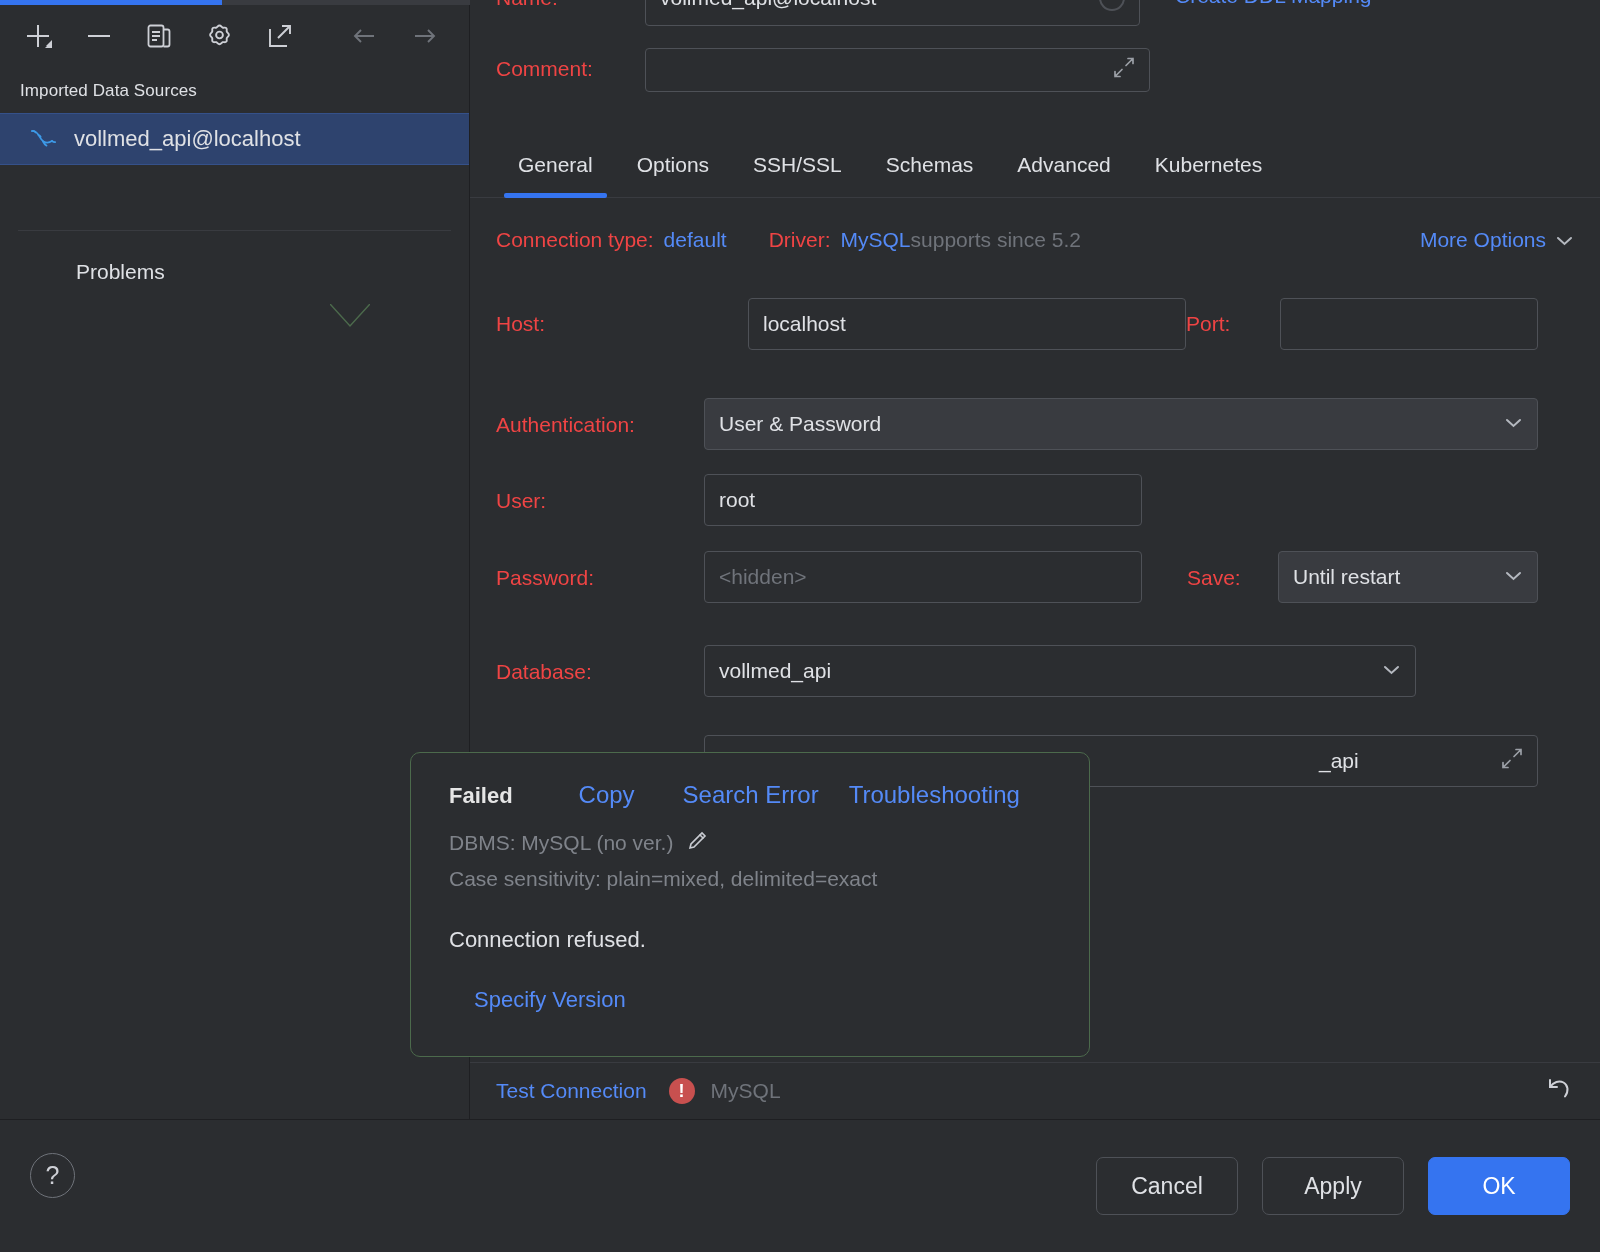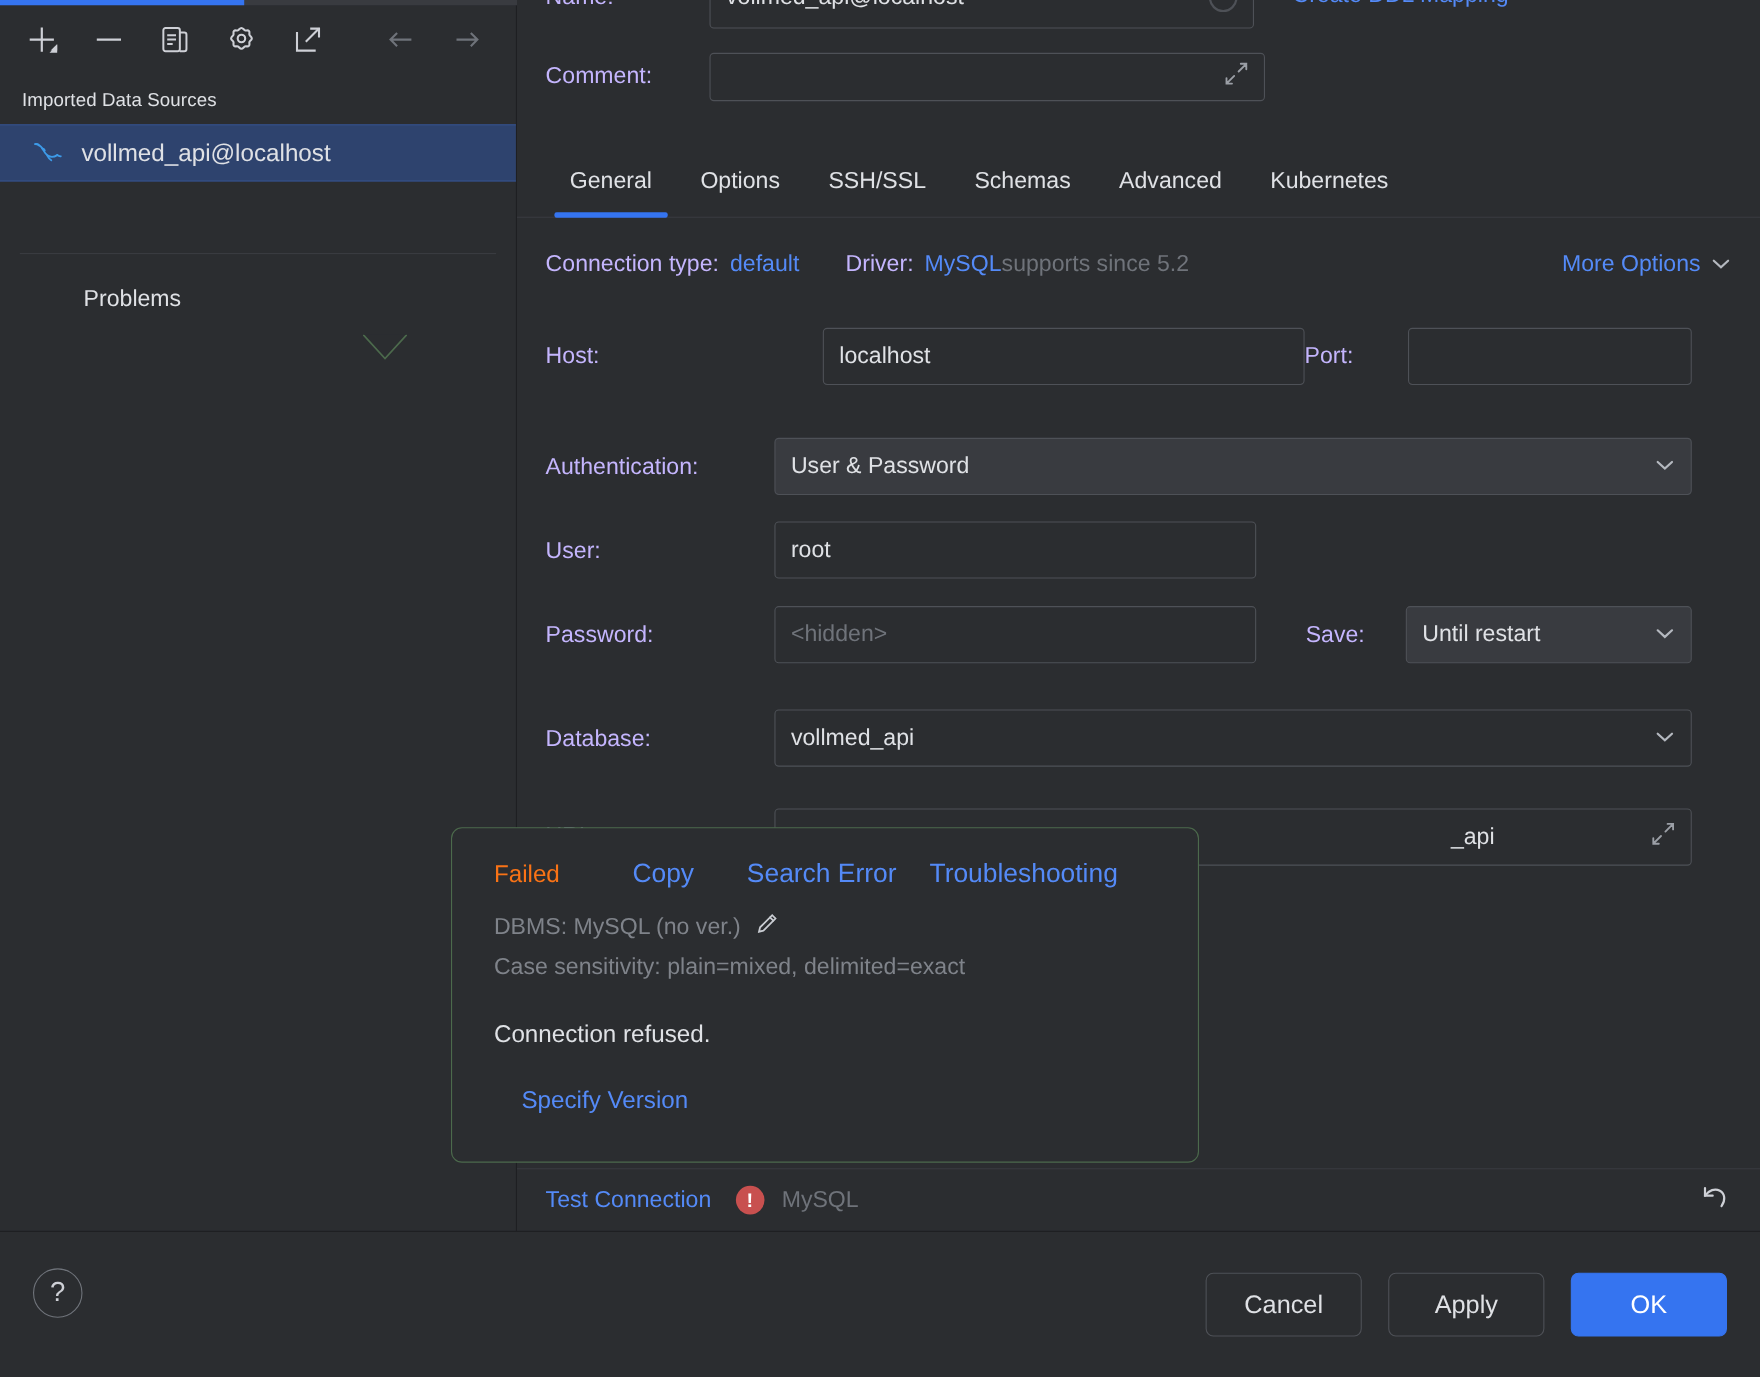--- a/index.html
+++ b/index.html
@@ -68,21 +68,21 @@
     font-size: 21px; color: #dfe1e5;
   }
 
   
   .right-pane {
     position: absolute; left: 470px; top: 0; width: 1130px; height: 1119px;
     background: #2b2d30;
   }
 
   .form-row { position: absolute; display: flex; align-items: center; }
-  .lbl { color: #c4b5fd; font-size: 21px; white-space: nowrap; }
+  .lbl { color: #ef4444; font-size: 21px; white-space: nowrap; }
 
   .field {
     background: #2b2d30;
     border: 1px solid #4e5157;
     border-radius: 4px;
     color: #dfe1e5; font-size: 21px;
     display: flex; align-items: center;
     padding: 0 14px;
     position: relative;
   }
@@ -148,21 +148,21 @@
 
   .user-lbl   { position: absolute; left: 26px; top: 489px; }
   .user-field { position: absolute; left: 234px; top: 474px; width: 438px; height: 52px; }
 
   .pass-lbl   { position: absolute; left: 26px; top: 566px; }
   .pass-field { position: absolute; left: 234px; top: 551px; width: 438px; height: 52px; }
   .save-lbl   { position: absolute; left: 717px; top: 566px; }
   .save-field { position: absolute; left: 808px; top: 551px; width: 260px; height: 52px; }
 
   .db-lbl   { position: absolute; left: 26px; top: 660px; }
-  .db-field { position: absolute; left: 234px; top: 645px; width: 834px; height: 52px; }
+  .db-field { position: absolute; left: 234px; top: 645px; width: 712px; height: 52px; }
 
   .url-lbl   { position: absolute; left: 26px; top: 748px; }
   .url-field { position: absolute; left: 234px; top: 735px; width: 834px; height: 52px; }
 
   
   .test-strip {
     position: absolute; left: 0; top: 1062px; width: 1130px; height: 57px;
     border-top: 1px solid #393b40;
     display: flex; align-items: center; padding: 0 26px;
   }
@@ -185,21 +185,21 @@
     z-index: 20;
   }
   .popup-notch {
     position: absolute; left: 330px; top: 304px; width: 40px; height: 26px;
     overflow: hidden; z-index: 21;
   }
   .popup-notch svg { display: block; }
   .popup-head {
     display: flex; align-items: baseline; padding: 28px 0 0 38px; gap: 0;
   }
-  .failed { color: #f97316; font-size: 22px; font-weight: normal; }
+  .failed { color: #e5e5e5; font-size: 22px; font-weight: bold; }
   .pop-link { color: #548af7; font-size: 24px; }
   .popup-meta {
     padding: 18px 0 0 38px; color: #7f838a; font-size: 21px; line-height: 1.55;
   }
   .pencil-ico { display:inline-block; vertical-align: -3px; margin-left: 6px; }
   .popup-msg {
     padding: 32px 0 0 38px; color: #dfe1e5; font-size: 22px;
   }
   .popup-spec {
     padding: 34px 0 0 63px; color: #548af7; font-size: 22px;

